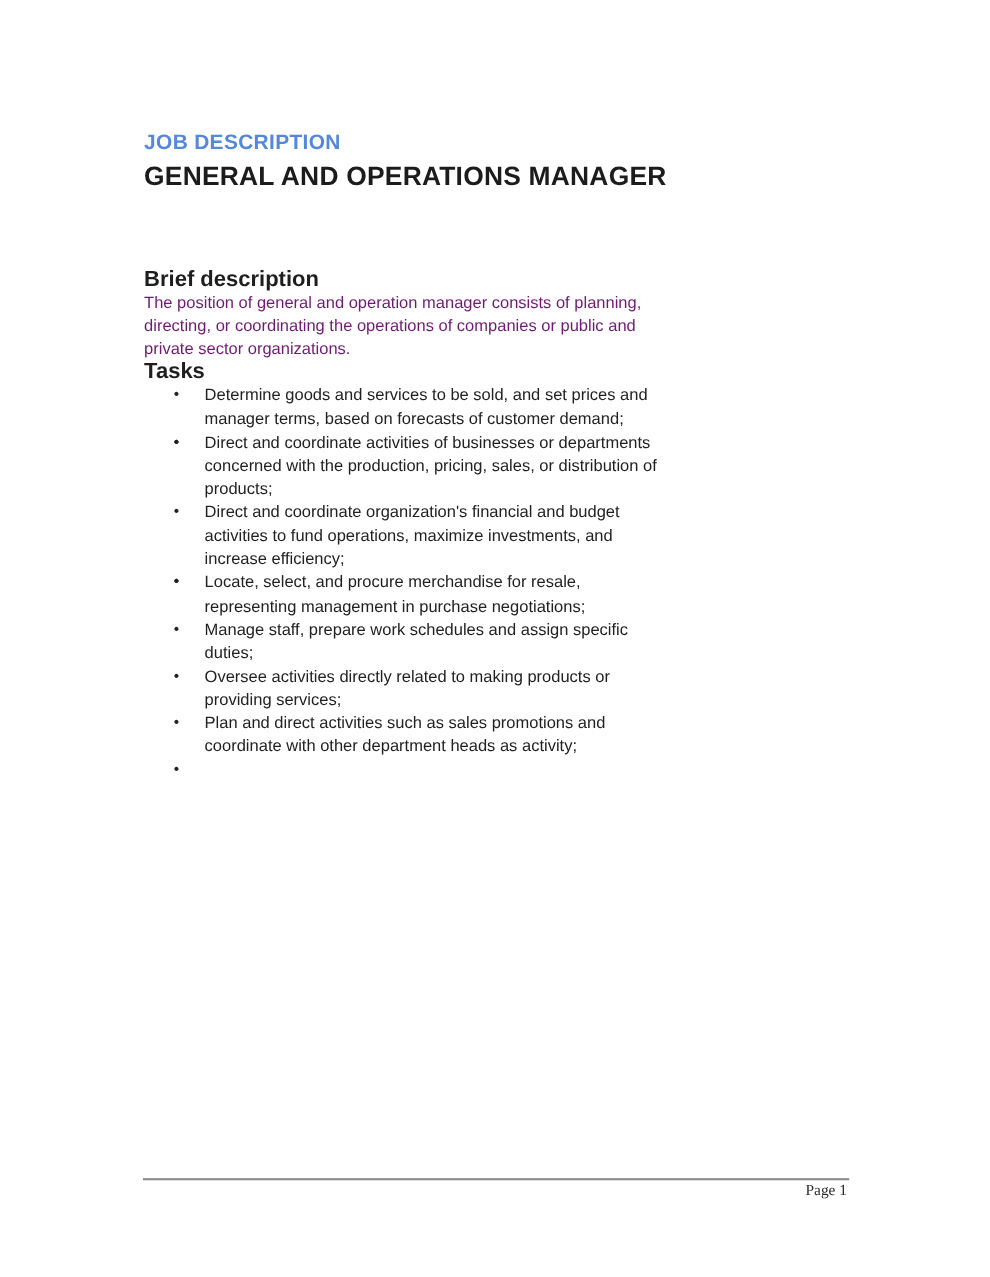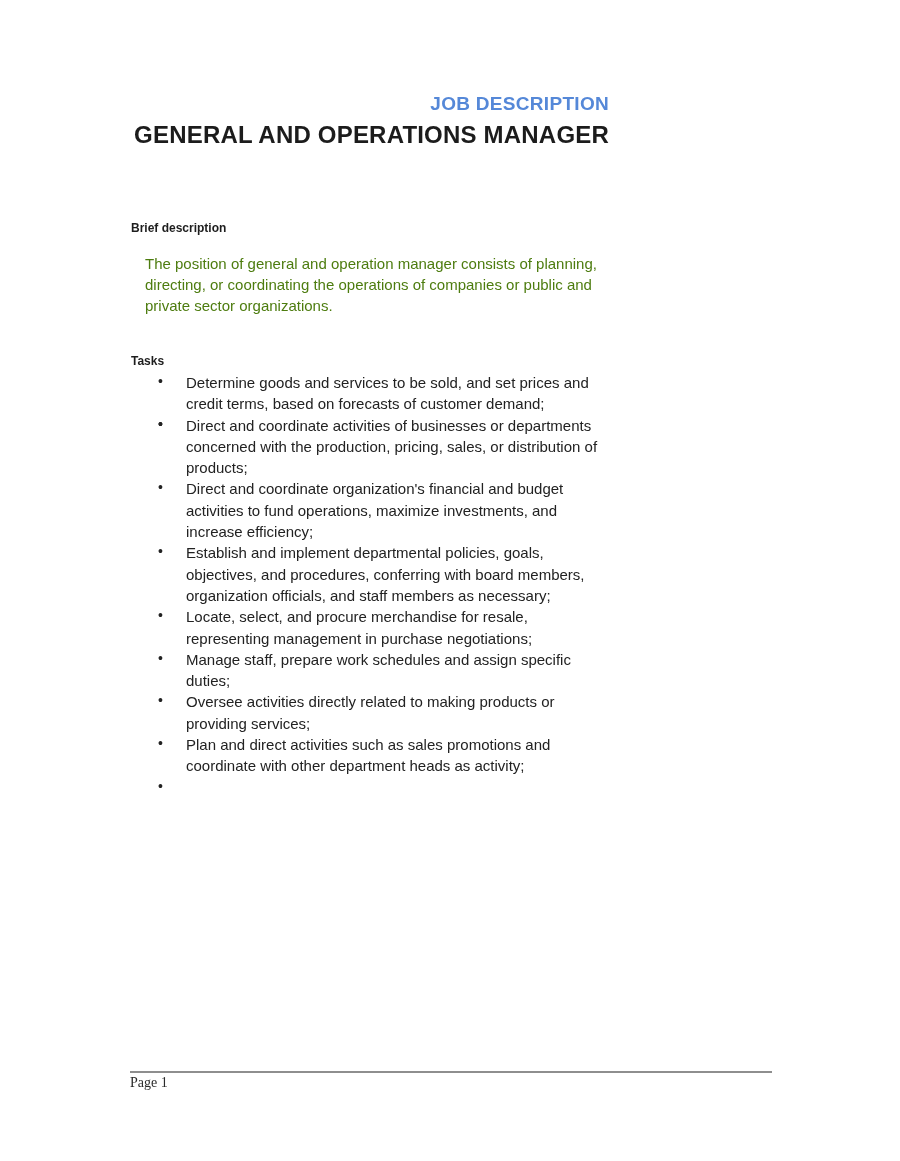--- a/index.html
+++ b/index.html
@@ -16,53 +16,53 @@
     font-family: "Liberation Sans", sans-serif;
     color: #1e1e1e;
   }
   .content {
     position: absolute;
     left: 131px;
     top: 0;
     width: 566px;
   }
   .title-block {
-    margin-top: 92px;
+    margin-top: 118px;
     width: 478px;
-    text-align: right;
+    text-align: left;
   }
   .doc-type {
     font-size: 19px;
     line-height: 24px;
     font-weight: bold;
     color: #5588d8;
     letter-spacing: 0.3px;
   }
   .doc-title {
     margin-top: 5px;
     font-size: 24px;
     line-height: 28px;
     font-weight: bold;
     color: #1c1c1c;
     letter-spacing: 0.2px;
   }
   .section-heading {
-    font-size: 12px;
+    font-size: 20px;
     line-height: 21px;
     font-weight: bold;
     color: #1e1e1e;
   }
   .brief-section { margin-top: 69px; }
-  .tasks-section { margin-top: 35px; }
+  .tasks-section { }
   .body-text {
-    margin: 14px;
+    margin: 0;
     font-size: 15px;
     line-height: 21px;
     white-space: pre-line;
-    color: #4d7c0f;
+    color: #701a75;
   }
   .task-list {
     list-style: none;
     margin: 0;
     padding: 0;
   }
   .task-item {
     position: relative;
     padding-left: 55px;
     font-size: 15px;
@@ -78,20 +78,21 @@
   }
   .task-text {
     white-space: pre-line;
   }
   .footer {
     position: absolute;
     left: 130px;
     top: 1071px;
     width: 642px;
     border-top: 2px solid #8e8e8e;
+    text-align: right;
   }
   .footer-page {
     padding-top: 2px;
     padding-right: 2px;
     font-family: "Liberation Serif", serif;
     font-size: 14px;
     color: #2a2a2a;
   }
 </style>
 </head>
@@ -111,42 +112,39 @@
 directing, or coordinating the operations of companies or public and
 private sector organizations.</p>
     </div>
 
     <div class="tasks-section">
       <div class="section-heading">Tasks</div>
       <ul class="task-list">
         <li class="task-item">
           <span class="bullet">•</span>
           <span class="task-text">Determine goods and services to be sold, and set prices and
-credit terms, based on forecasts of customer demand;</span>
+manager terms, based on forecasts of customer demand;</span>
         </li>
         <li class="task-item">
           <span class="bullet">•</span>
         </li>
         <li class="task-item">
           <span class="bullet">•</span>
           <span class="task-text">Direct and coordinate activities of businesses or departments
 concerned with the production, pricing, sales, or distribution of
 products;</span>
         </li>
         <li class="task-item">
           <span class="bullet">•</span>
           <span class="task-text">Direct and coordinate organization's financial and budget
 activities to fund operations, maximize investments, and
 increase efficiency;</span>
         </li>
         <li class="task-item">
           <span class="bullet">•</span>
-          <span class="task-text">Establish and implement departmental policies, goals,
-objectives, and procedures, conferring with board members,
-organization officials, and staff members as necessary;</span>
         </li>
         <li class="task-item">
           <span class="bullet">•</span>
           <span class="task-text">Locate, select, and procure merchandise for resale,
 representing management in purchase negotiations;</span>
         </li>
         <li class="task-item">
           <span class="bullet">•</span>
           <span class="task-text">Manage staff, prepare work schedules and assign specific
 duties;</span>

